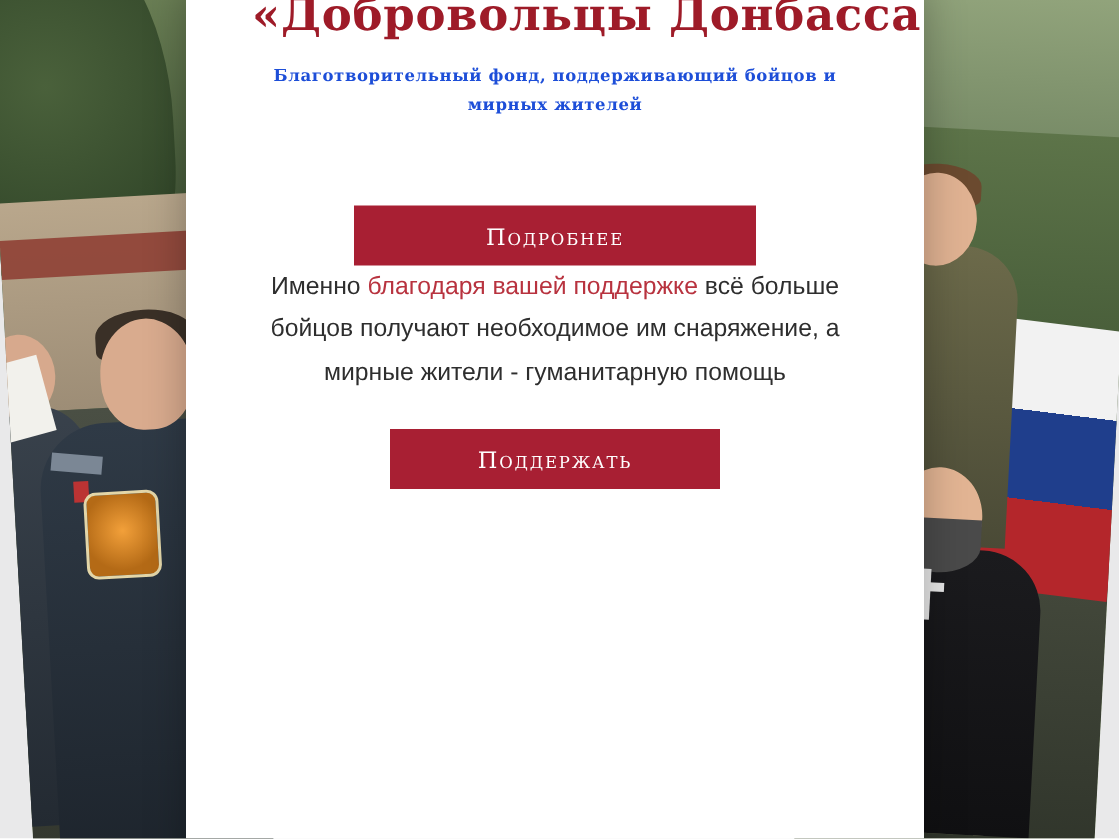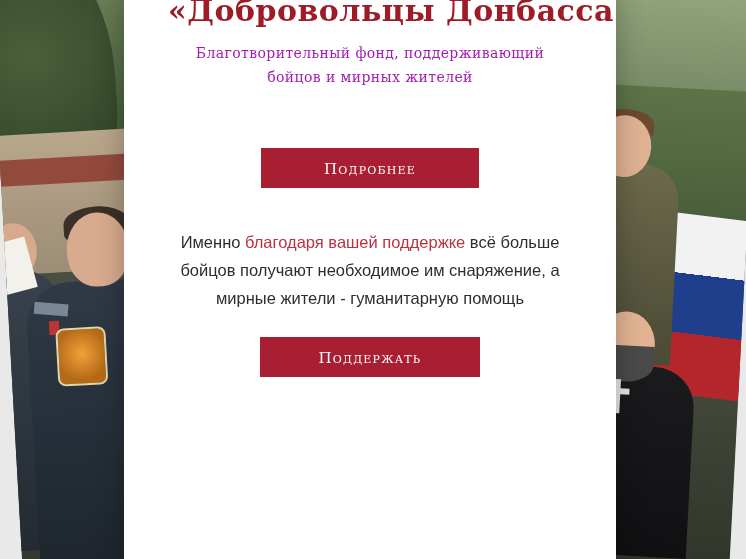--- a/index.html
+++ b/index.html
@@ -242,43 +242,43 @@
     font-size: 30px;
     letter-spacing: .5px;
     color: #9e1b28;
     line-height: 1.15;
     white-space: nowrap;
   }
   .subtitle {
     margin: 12px auto 0 auto;
     width: 380px;
     font-family: "DejaVu Serif", serif;
-    font-weight: normal;
-    font-size: 14px;
+    font-weight: bold;
+    font-size: 11px;
     letter-spacing: .4px;
-    color: #a21caf;
+    color: #1d4ed8;
     line-height: 1.75;
     text-transform: none;
   }
 
   .para {
     margin: 0;
     font-size: 16.5px;
     line-height: 1.72;
     color: #2e2e2e;
   }
   .block-1 { margin-top: 58px; }
-  .block-2 { margin-top: 40px; }
+  .block-2 { }
 
   .accent { color: #b8333f; }
 
   .btn {
     display: block;
     margin: 26px auto 0 auto;
-    width: 218px;
+    width: 268px;
     height: 40px;
     line-height: 40px;
     background: #a81f33;
     color: #ffffff;
     font-family: "DejaVu Serif", serif;
     font-size: 15px;
     letter-spacing: 1.2px;
     text-align: center;
     border: 0;
     cursor: pointer;

